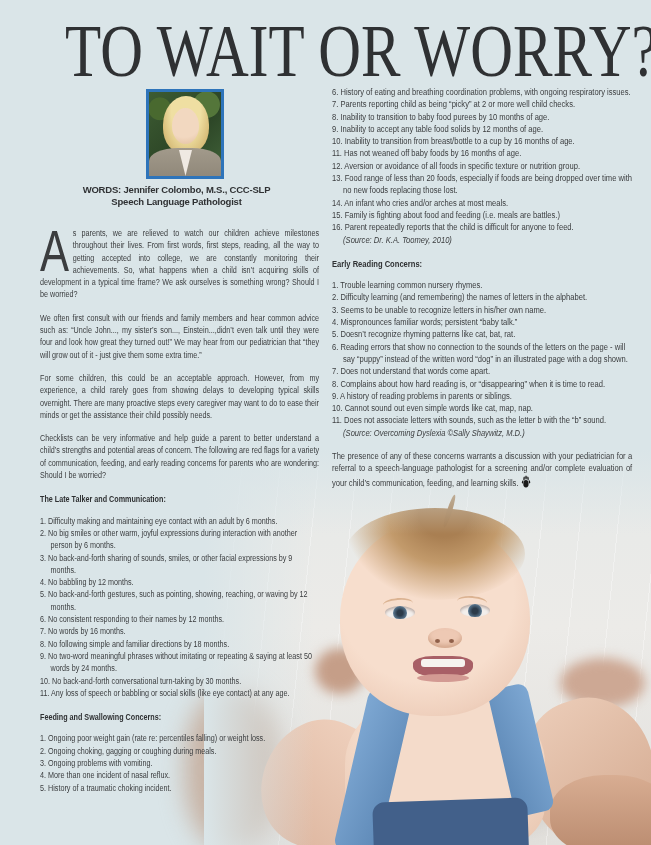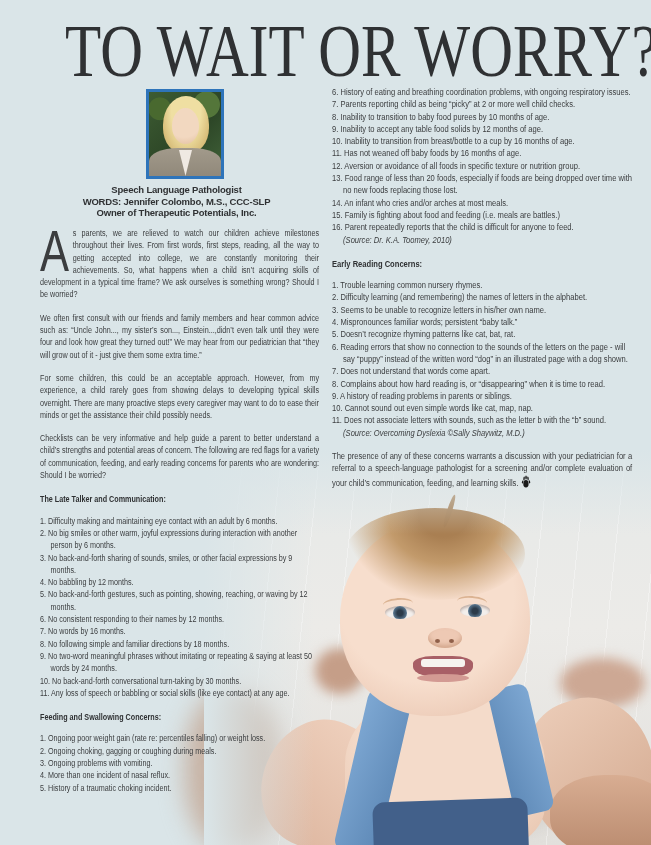--- a/index.html
+++ b/index.html
@@ -162,23 +162,22 @@
   <div class="title">TO WAIT OR WORRY?</div>
 
   <div class="author-photo">
     <div class="author-hair"></div>
     <div class="author-face"></div>
     <div class="author-jacket"></div>
     <div class="author-shirt"></div>
   </div>
 
   <div class="byline">
+    <div>WORDS: Jennifer Colombo, M.S., CCC-SLP</div>
     <div>Speech Language Pathologist</div>
-    <div>WORDS: Jennifer Colombo, M.S., CCC-SLP</div>
-    <div>Owner of Therapeutic Potentials, Inc.</div>
   </div>
 
   <div class="col col-left">
     <div class="p">
       <span class="dropcap">A</span><span>s parents, we are relieved to watch our children achieve milestones throughout their lives. From first words, first steps, reading, all the way to getting accepted into college, we are constantly monitoring their achievements. So, what happens when a child isn’t acquiring skills of development in a typical time frame? We ask ourselves is something wrong? Should I be worried?</span>
     </div>
     <div class="p">We often first consult with our friends and family members and hear common advice such as: “Uncle John..., my sister’s son..., Einstein...,didn’t even talk until they were four and look how great they turned out!” We may hear from our pediatrician that “they will grow out of it - just give them some extra time.”</div>
     <div class="p">For some children, this could be an acceptable approach. However, from my experience, a child rarely goes from showing delays to developing typical skills overnight. There are many proactive steps every caregiver may want to do to ease their minds or get the assistance their child possibly needs.</div>
     <div class="p">Checklists can be very informative and help guide a parent to better understand a child’s strengths and potential areas of concern. The following are red flags for a variety of communication, feeding, and early reading concerns for parents who are wondering: Should I be worried?</div>
     <div class="h">The Late Talker and Communication:</div>

